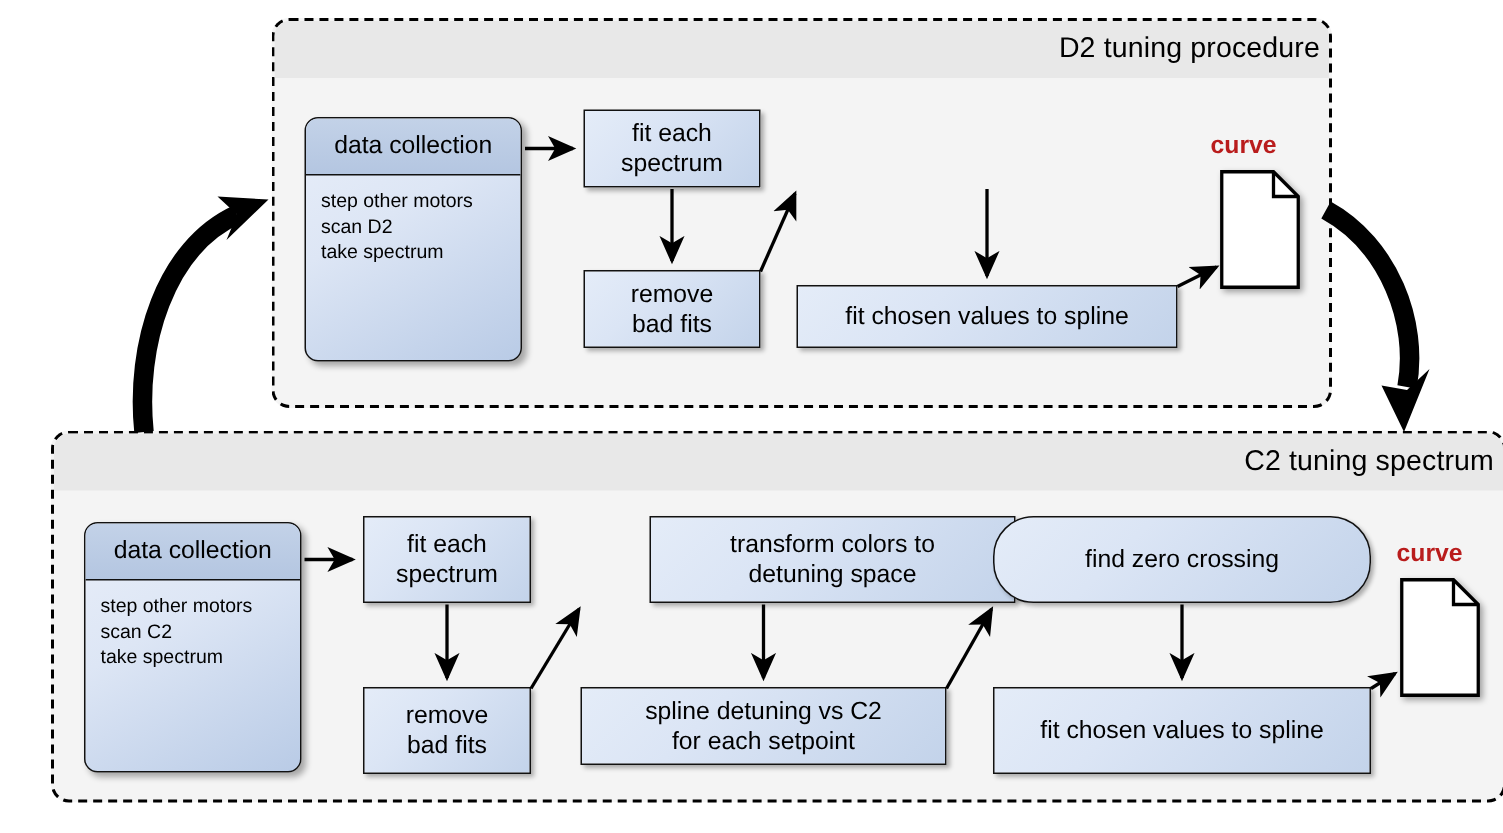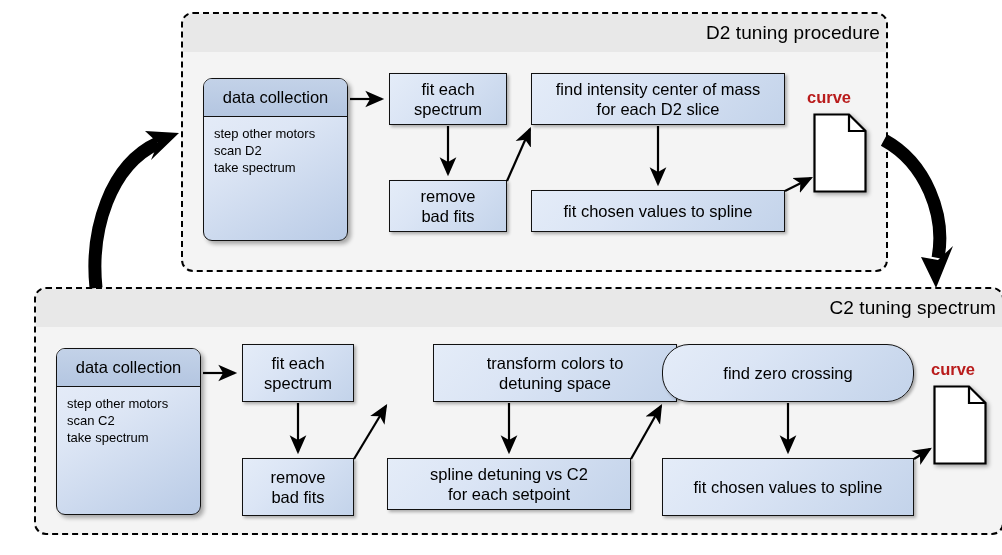--- a/index.html
+++ b/index.html
@@ -110,22 +110,20 @@
 scan D2
 take spectrum</div>
   </div>
 
   <div class="box" style="left:371px;top:73px;width:118px;height:52px;">fit each
 spectrum</div>
 
   <div class="box" style="left:371px;top:180px;width:118px;height:52px;">remove
 bad fits</div>
 
-  <div class="box" style="left:513px;top:73px;width:254px;height:52px;">find intensity center of mass
-for each D2 slice</div>
 
   <div class="box" style="left:513px;top:190px;width:254px;height:42px;">fit chosen values to spline</div>
 
   <div class="doc-label" style="left:789px;top:88px;">curve</div>
   <svg class="doc" style="left:795px;top:113px;" width="54" height="80" viewBox="0 0 54 80">
     <path d="M1.5,1.5 H36 L52.5,18 V78.5 H1.5 Z" fill="#ffffff" stroke="#000" stroke-width="2.2"></path>
     <path d="M36,1.5 V18 H52.5" fill="none" stroke="#000" stroke-width="2.2"></path>
   </svg>
 
   <div class="panel" id="panel-c2" style="left:16px;top:287px;width:970px;height:248px;">

